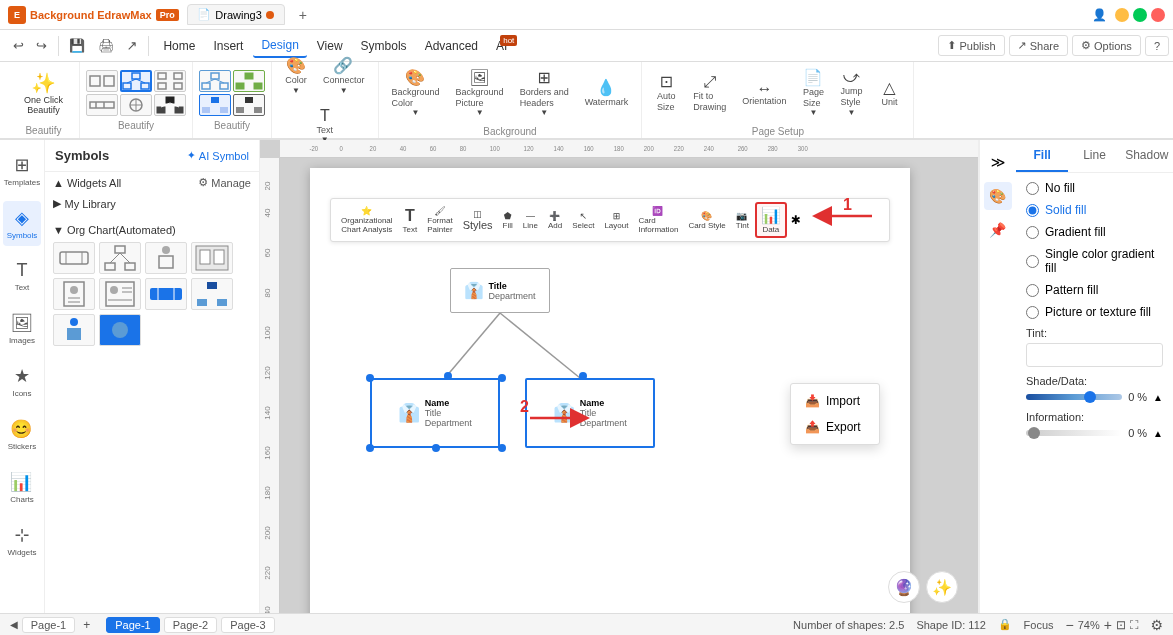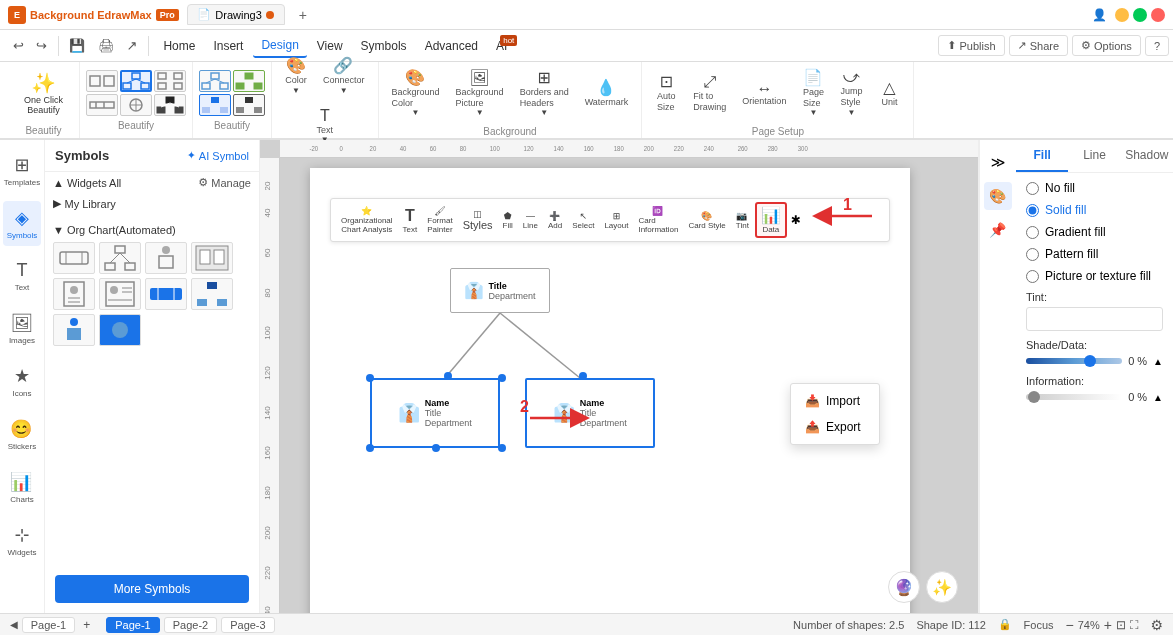--- a/index.html
+++ b/index.html
@@ -533,21 +533,20 @@
         </div>
 
         <div class="shape-cell" style="background:#1a73e8">
           <svg width="36" height="28" viewBox="0 0 36 28">
             <circle cx="18" cy="14" r="8" fill="#5b9bd5"></circle>
           </svg>
         </div>
       </div>
     </div>
 
-    <button class="more-symbols-btn">More Symbols</button>
   </div>
 
   <div id="canvas-area" style="flex:1; position:relative; background:#d0d0d0; overflow:hidden;">
 
     <div class="ruler-h" style="position:absolute;top:0;left:20px;right:0;height:18px;background:#f5f5f5;border-bottom:1px solid #ccc;display:flex;align-items:flex-end;overflow:hidden;">
       <svg width="100%" height="18" viewBox="0 0 900 18" preserveAspectRatio="none">
         <text x="10" y="12" font-size="8" fill="#888">-20</text>
         <text x="50" y="12" font-size="8" fill="#888">0</text>
         <text x="90" y="12" font-size="8" fill="#888">20</text>
         <text x="130" y="12" font-size="8" fill="#888">40</text>
@@ -758,20 +757,24 @@
         <div class="fill-option">
           <input type="radio" name="fill" checked="" style="">
           <span style="color:#1a73e8">Solid fill</span>
         </div>
         <div class="fill-option">
           <input type="radio" name="fill" style="">
           <span>Gradient fill</span>
         </div>
         <div class="fill-option">
           <input type="radio" name="fill" style="">
+          <span>Single color gradient fill</span>
+        </div>
+        <div class="fill-option">
+          <input type="radio" name="fill" style="">
           <span>Pattern fill</span>
         </div>
         <div class="fill-option">
           <input type="radio" name="fill" style="">
           <span>Picture or texture fill</span>
         </div>
 
         <div class="section-label">Tint:</div>
         <div class="color-swatch"></div>
 

